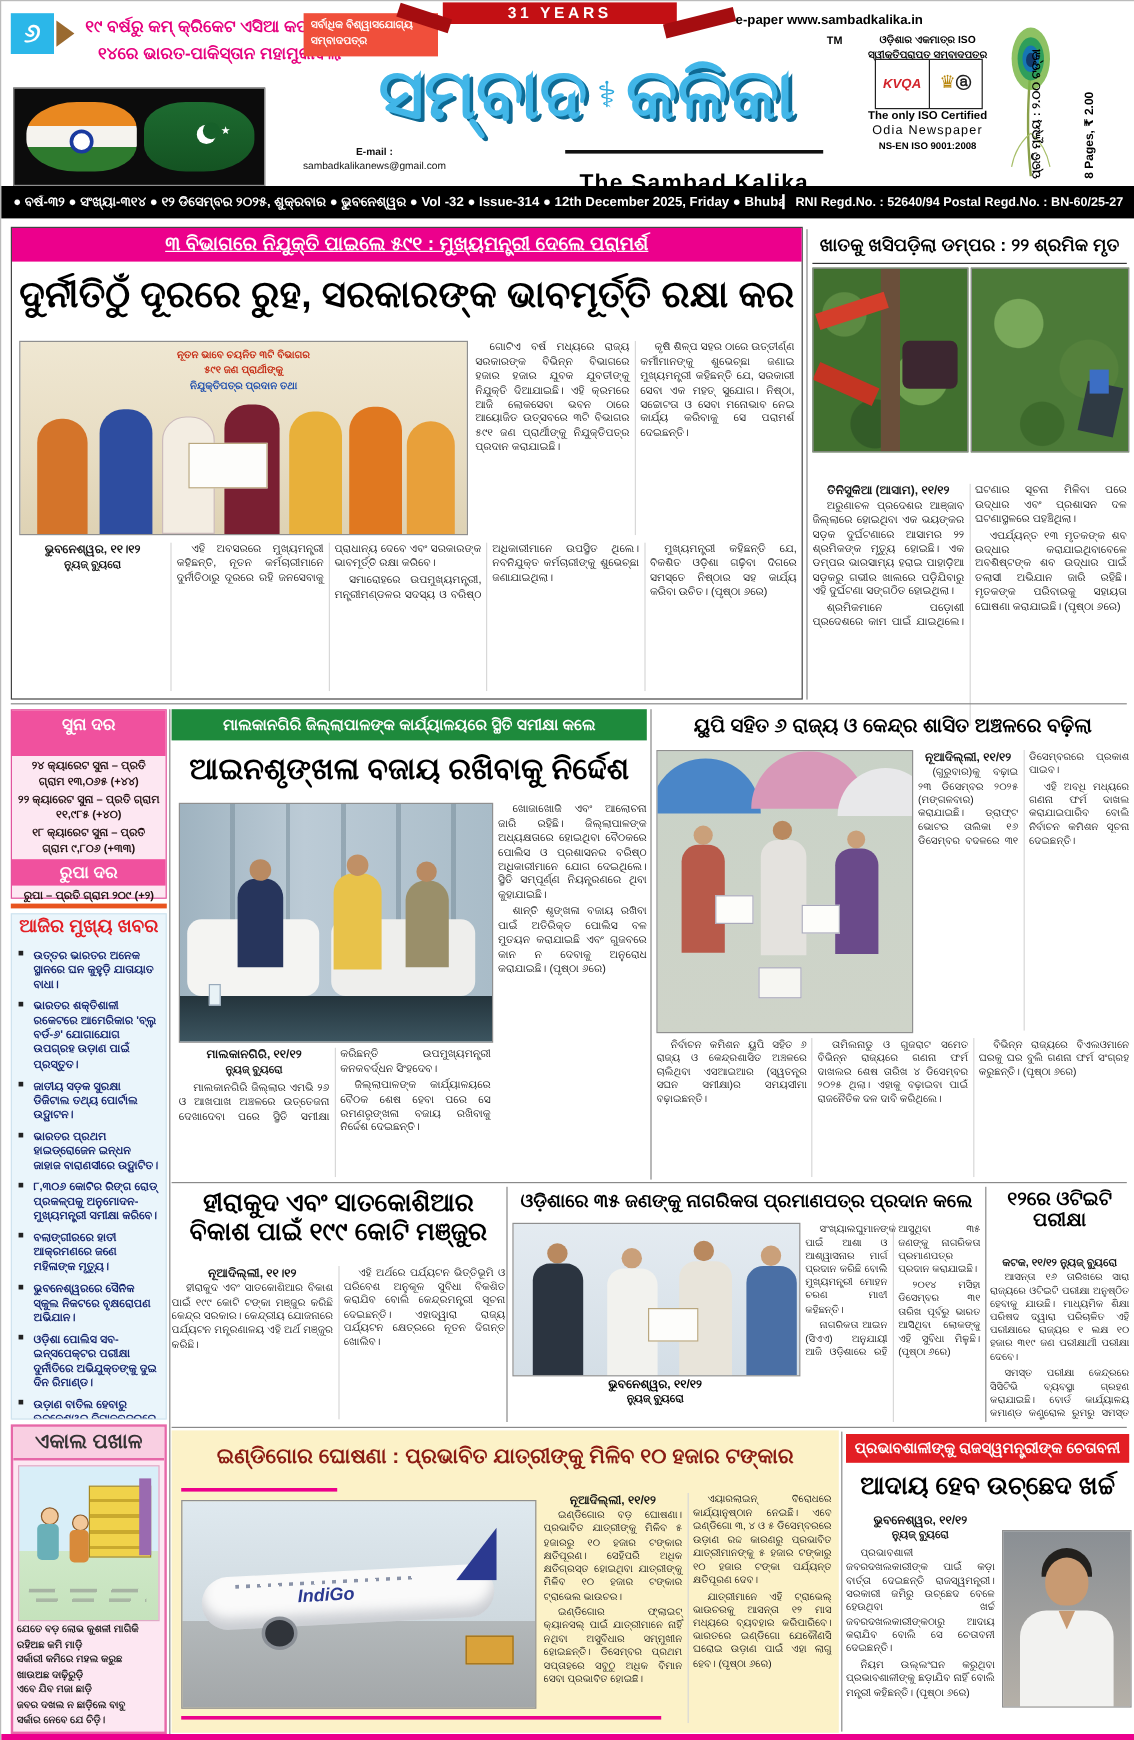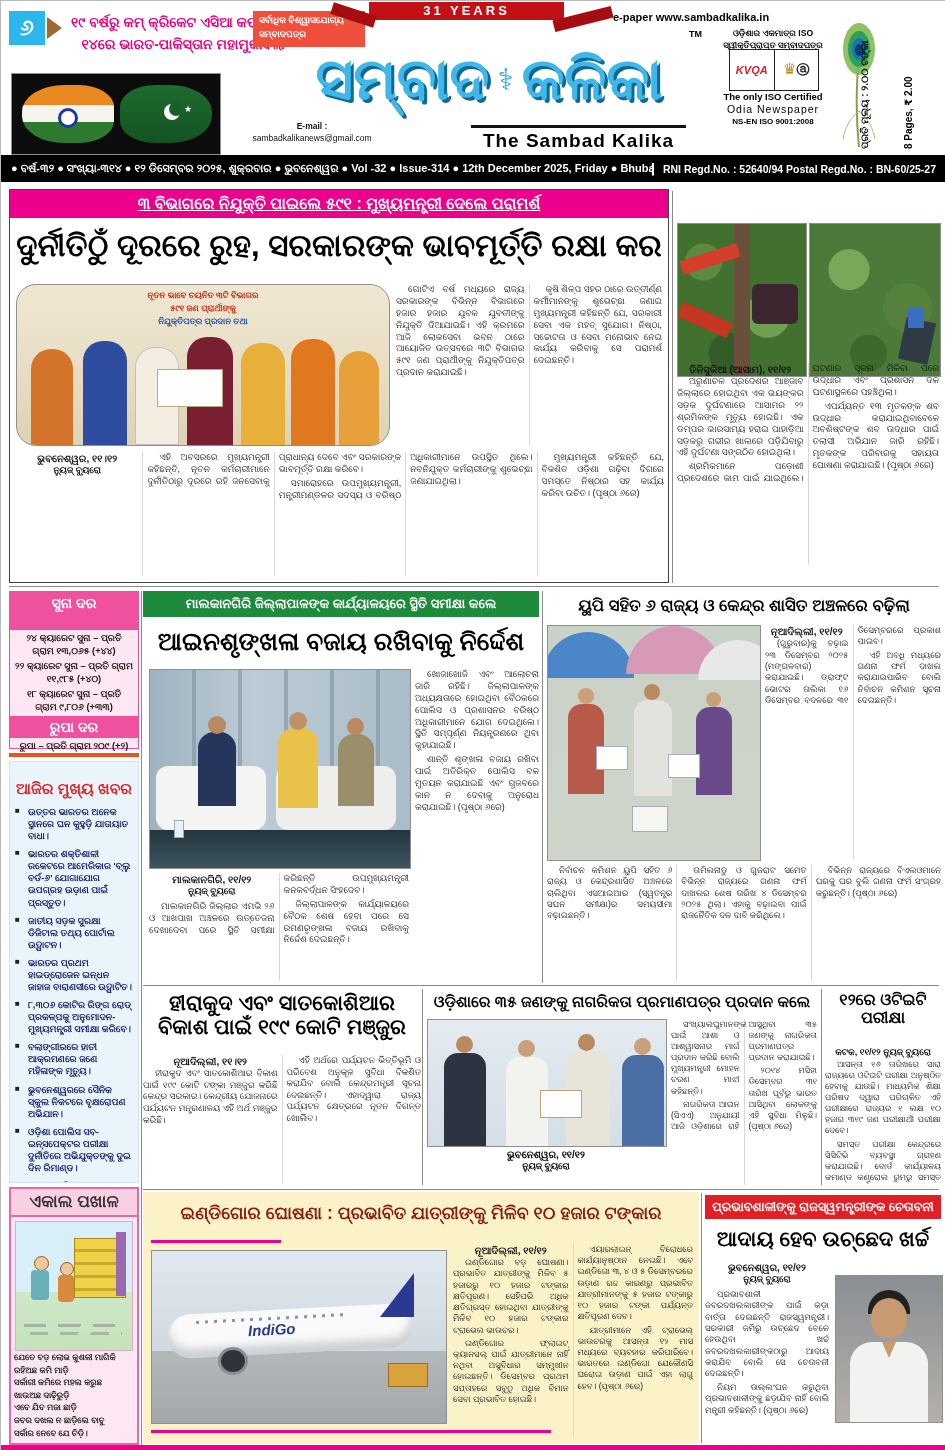--- a/index.html
+++ b/index.html
@@ -50,21 +50,21 @@
 
     <div class="abs" style="left:368px;top:1px;width:195px;height:18px;background:#c31014;color:#fff;font-weight:bold;font-size:13px;letter-spacing:3px;text-align:center;line-height:18px;">31 YEARS</div>
     <div class="abs" style="left:330px;top:8px;width:45px;height:12px;background:#a50d10;transform:rotate(18deg);"></div>
     <div class="abs" style="left:552px;top:12px;width:60px;height:12px;background:#a50d10;transform:rotate(-14deg);"></div>
 
     <div class="abs" style="left:258px;top:32px;width:460px;height:92px;display:flex;align-items:center;justify-content:center;gap:8px;overflow:hidden;">
       <span style="font-size:58px;font-weight:bold;color:#41b6e8;text-shadow:3px 3px 0 #0e6a94,-1px -1px 0 #fff,1px -1px 0 #fff;">ସମ୍ବାଦ</span>
       <span style="font-size:30px;color:#2aa8dd;">⚕</span>
       <span style="font-size:58px;font-weight:bold;color:#41b6e8;text-shadow:3px 3px 0 #0e6a94,-1px -1px 0 #fff,1px -1px 0 #fff;">କଳିକା</span>
     </div>
-    <div class="abs" style="left:470px;top:124px;width:215px;border-top:3px solid #111;padding-top:2px;font-size:19px;font-weight:bold;letter-spacing:1px;text-align:center;color:#000;">The Sambad Kalika</div>
+    <div class="abs" style="left:470px;top:124px;width:215px;border-top:3px solid #111;padding-top:14px;font-size:19px;font-weight:bold;letter-spacing:1px;text-align:center;color:#000;">The Sambad Kalika</div>
 
     <div class="abs" style="left:226px;top:120px;width:170px;text-align:center;font-size:8.5px;color:#111;line-height:1.4;">
       <span style="display:block;font-weight:bold;">E-mail :</span>
       <span style="display:block;">sambadkalikanews@gmail.com</span>
     </div>
 
     <div class="abs" style="left:612px;top:10px;width:180px;font-size:11px;font-weight:bold;color:#000;">e-paper   www.sambadkalika.in</div>
     <div class="abs" style="left:688px;top:28px;font-size:9px;font-weight:bold;color:#000;">TM</div>
 
     <div class="abs" style="left:722px;top:26px;width:100px;text-align:center;font-size:8.6px;font-weight:bold;line-height:1.4;color:#000;">
@@ -96,21 +96,21 @@
 
   <div class="abs" style="left:0;top:154px;width:945px;height:27px;background:#000;color:#fff;display:flex;align-items:center;justify-content:space-between;padding:0 10px;box-sizing:border-box;">
     <span style="font-size:11px;font-weight:bold;white-space:nowrap;overflow:hidden;">● ବର୍ଷ-୩୨  ● ସଂଖ୍ୟା-୩୧୪ ●  ୧୨ ଡିସେମ୍ବର ୨୦୨୫, ଶୁକ୍ରବାର  ●  ଭୁବନେଶ୍ୱର  ● Vol -32  ●  Issue-314  ● 12th December 2025, Friday ● Bhubaneswar</span>
     <span style="font-size:10.5px;font-weight:bold;white-space:nowrap;">▎ RNI Regd.No. : 52640/94  Postal Regd.No. : BN-60/25-27</span>
   </div>
 
   <div class="abs" style="left:8px;top:188px;width:660px;height:394px;border:1.5px solid #444;box-sizing:border-box;">
     <div class="kicker" style="left:0;top:0;width:100%;height:28px;background:#ec008c;font-size:16px;line-height:28px;text-decoration:underline;">୩ ବିଭାଗରେ ନିଯୁକ୍ତି ପାଇଲେ ୫୯୧ : ମୁଖ୍ୟମନ୍ତ୍ରୀ ଦେଲେ ପରାମର୍ଶ</div>
     <div class="headline" style="left:0;top:28px;width:100%;height:56px;font-size:31px;line-height:56px;">ଦୁର୍ନୀତିଠୁଁ ଦୂରରେ ରୁହ, ସରକାରଙ୍କ ଭାବମୂର୍ତ୍ତି ରକ୍ଷା କର</div>
 
-    <div class="photo" style="left:6px;top:94px;width:372px;height:160px;background:linear-gradient(180deg,#efe7d2 0%,#e7dcc2 60%,#ded2b4 100%);border-radius:20px;">
+    <div class="photo" style="left:6px;top:94px;width:372px;height:160px;background:linear-gradient(180deg,#efe7d2 0%,#e7dcc2 60%,#ded2b4 100%);">
       <span class="pd" style="left:0;top:4px;width:100%;text-align:center;color:#c52a12;font-size:8.5px;font-weight:bold;line-height:1.5;">
         <span style="display:block;">ନୂତନ ଭାବେ ଚୟନିତ ୩ଟି ବିଭାଗର</span>
         <span style="display:block;">୫୯୧ ଜଣ ପ୍ରାର୍ଥୀଙ୍କୁ</span>
         <span style="display:block;color:#1f4fae;">ନିଯୁକ୍ତିପତ୍ର ପ୍ରଦାନ ତଥା</span>
       </span>
       <span class="pd" style="left:14px;bottom:0;width:42px;height:96px;border-radius:20px 20px 0 0;background:#d4742a;"></span>
       <span class="pd" style="left:66px;bottom:0;width:44px;height:104px;border-radius:20px 20px 0 0;background:#2e4da0;"></span>
       <span class="pd" style="left:118px;bottom:0;width:44px;height:98px;border-radius:20px 20px 0 0;background:#f3ede2;border:1px solid #cbb;box-sizing:border-box;"></span>
       <span class="pd" style="left:170px;bottom:0;width:46px;height:108px;border-radius:20px 20px 0 0;background:#7a1f32;"></span>
       <span class="pd" style="left:224px;bottom:0;width:44px;height:102px;border-radius:20px 20px 0 0;background:#e8b03a;"></span>
@@ -131,33 +131,34 @@
       <div class="byl">ନ୍ୟୁଜ୍ ବ୍ୟୁରୋ</div>
       <div>
           <div class="para">ଏହି ଅବସରରେ ମୁଖ୍ୟମନ୍ତ୍ରୀ କହିଛନ୍ତି, ନୂତନ କର୍ମଚାରୀମାନେ ଦୁର୍ନୀତିଠାରୁ ଦୂରରେ ରହି ଜନସେବାକୁ ପ୍ରାଧାନ୍ୟ ଦେବେ ଏବଂ ସରକାରଙ୍କ ଭାବମୂର୍ତ୍ତି ରକ୍ଷା କରିବେ।</div>
           <div class="para">ସମାରୋହରେ ଉପମୁଖ୍ୟମନ୍ତ୍ରୀ, ମନ୍ତ୍ରୀମଣ୍ଡଳର ସଦସ୍ୟ ଓ ବରିଷ୍ଠ ଅଧିକାରୀମାନେ ଉପସ୍ଥିତ ଥିଲେ। ନବନିଯୁକ୍ତ କର୍ମଚାରୀଙ୍କୁ ଶୁଭେଚ୍ଛା ଜଣାଯାଇଥିଲା।</div>
           <div class="para">ମୁଖ୍ୟମନ୍ତ୍ରୀ କହିଛନ୍ତି ଯେ, ବିକଶିତ ଓଡ଼ିଶା ଗଢ଼ିବା ଦିଗରେ ସମସ୍ତେ ନିଷ୍ଠାର ସହ କାର୍ଯ୍ୟ କରିବା ଉଚିତ। (ପୃଷ୍ଠା ୬ରେ)</div>
         </div>
     </div>
   </div>
 
   <div class="rule" style="left:671px;top:190px;width:1px;height:392px;"></div>
+  <div class="headline" style="left:676px;top:192px;width:262px;height:26px;font-size:15px;line-height:24px;border-bottom:1.5px solid #333;">ଖାତକୁ ଖସିପଡ଼ିଲା ଡମ୍ପର : ୨୨ ଶ୍ରମିକ ମୃତ</div>
 
   <div class="photo" style="left:676px;top:222px;width:128px;height:152px;background:radial-gradient(circle at 20% 25%,#5c8a42 0 18px,transparent 19px),radial-gradient(circle at 70% 60%,#6fa04f 0 22px,transparent 23px),radial-gradient(circle at 40% 85%,#335c28 0 20px,transparent 21px),#41702f;">
     <span class="pd" style="left:56px;top:0;width:16px;height:152px;background:#6a4f3a;"></span>
     <span class="pd" style="left:2px;top:28px;width:60px;height:14px;background:#d43e2a;transform:rotate(-18deg);"></span>
     <span class="pd" style="left:0px;top:88px;width:54px;height:16px;background:#c43522;transform:rotate(24deg);"></span>
     <span class="pd" style="left:74px;top:60px;width:46px;height:40px;background:#3c2730;border-radius:6px;"></span>
   </div>
   <div class="photo" style="left:808px;top:222px;width:130px;height:152px;background:radial-gradient(circle at 30% 30%,#79a85a 0 20px,transparent 21px),radial-gradient(circle at 75% 55%,#55813c 0 24px,transparent 25px),radial-gradient(circle at 45% 85%,#3d6a2c 0 18px,transparent 19px),#4c7a38;">
     <span class="pd" style="left:92px;top:96px;width:30px;height:42px;background:#2f3a44;transform:rotate(12deg);"></span>
     <span class="pd" style="left:98px;top:84px;width:16px;height:20px;background:#3c6ec4;"></span>
   </div>
 
-  <div class="body-txt" style="left:676px;top:362px;width:262px;height:202px;column-count:2;">
+  <div class="body-txt" style="left:676px;top:402px;width:262px;height:202px;column-count:2;">
     <div class="dl">ତିନିସୁକିଆ (ଆସାମ), ୧୧/୧୨</div>
     <div>
         <div class="para">ଅରୁଣାଚଳ ପ୍ରଦେଶର ଆଞ୍ଜାବ ଜିଲ୍ଲାରେ ହୋଇଥିବା ଏକ ଭୟଙ୍କର ସଡ଼କ ଦୁର୍ଘଟଣାରେ ଆସାମର ୨୨ ଶ୍ରମିକଙ୍କ ମୃତ୍ୟୁ ହୋଇଛି। ଏକ ଡମ୍ପର ଭାରସାମ୍ୟ ହରାଇ ପାହାଡ଼ିଆ ସଡ଼କରୁ ଗଭୀର ଖାଲରେ ପଡ଼ିଯିବାରୁ ଏହି ଦୁର୍ଘଟଣା ସଙ୍ଗଠିତ ହୋଇଥିଲା।</div>
         <div class="para">ଶ୍ରମିକମାନେ ପଡ଼ୋଶୀ ପ୍ରଦେଶରେ କାମ ପାଇଁ ଯାଇଥିଲେ। ଘଟଣାର ସୂଚନା ମିଳିବା ପରେ ଉଦ୍ଧାର ଏବଂ ପ୍ରଶାସନ ଦଳ ଘଟଣାସ୍ଥଳରେ ପହଞ୍ଚିଥିଲା।</div>
         <div class="para">ଏପର୍ଯ୍ୟନ୍ତ ୧୩ ମୃତକଙ୍କ ଶବ ଉଦ୍ଧାର କରାଯାଇଥିବାବେଳେ ଅବଶିଷ୍ଟଙ୍କ ଶବ ଉଦ୍ଧାର ପାଇଁ ତଲାସୀ ଅଭିଯାନ ଜାରି ରହିଛି। ମୃତକଙ୍କ ପରିବାରକୁ ସହାୟତା ଘୋଷଣା କରାଯାଇଛି। (ପୃଷ୍ଠା ୬ରେ)</div>
       </div>
   </div>
 
   <div class="rule" style="left:8px;top:585px;width:930px;height:1px;"></div>
 
@@ -171,21 +172,21 @@
         <div class="gold-row">୧୮ କ୍ୟାରେଟ ସୁନା – ପ୍ରତି ଗ୍ରାମ ୯,୮୦୬ (+୩୩)</div>
       </div>
     <div style="background:#f0519e;color:#fff;font-weight:bold;font-size:14px;text-align:center;height:22px;line-height:22px;">ରୁପା ଦର</div>
     <div>
         <div class="gold-row">ରୁପା – ପ୍ରତି ଗ୍ରାମ ୨୦୯ (+୨)</div>
       </div>
   </div>
 
   <div class="abs" style="left:8px;top:752px;width:130px;height:4px;background:#e8541f;"></div>
 
-  <div class="abs" style="left:8px;top:760px;width:130px;height:422px;background:#eaf5fb;border:1px solid #cfe3ef;box-sizing:border-box;padding:16px 5px;overflow:hidden;">
+  <div class="abs" style="left:8px;top:760px;width:130px;height:422px;background:#eaf5fb;border:1px solid #cfe3ef;box-sizing:border-box;padding:0 5px;overflow:hidden;">
     <div style="color:#e31e24;font-weight:bold;font-size:15.5px;text-align:center;margin:2px 0 8px 0;">ଆଜିର ମୁଖ୍ୟ ଖବର</div>
     <div>
         <div class="news-item">ଉତ୍ତର ଭାରତର ଅନେକ ସ୍ଥାନରେ ଘନ କୁହୁଡ଼ି ଯାତାୟାତ ବାଧା।</div>
         <div class="news-item">ଭାରତର ଶକ୍ତିଶାଳୀ ରକେଟରେ ଆମେରିକାର 'ବ୍ଲୁ ବର୍ଡ-୬' ଯୋଗାଯୋଗ ଉପଗ୍ରହ ଉଡ଼ାଣ ପାଇଁ ପ୍ରସ୍ତୁତ।</div>
         <div class="news-item">ଜାତୀୟ ସଡ଼କ ସୁରକ୍ଷା ଡିଜିଟାଲ ତଥ୍ୟ ପୋର୍ଟାଲ ଉଦ୍ଘାଟନ।</div>
         <div class="news-item">ଭାରତର ପ୍ରଥମ ହାଇଡ୍ରୋଜେନ ଇନ୍ଧନ ଜାହାଜ ବାରାଣସୀରେ ଉଦ୍ଘାଟିତ।</div>
         <div class="news-item">୮,୩୦୬ କୋଟିର ରିଙ୍ଗ ରୋଡ୍ ପ୍ରକଳ୍ପକୁ ଅନୁମୋଦନ-ମୁଖ୍ୟମନ୍ତ୍ରୀ ସମୀକ୍ଷା କରିବେ।</div>
         <div class="news-item">ବଲାଙ୍ଗୀରରେ ହାତୀ ଆକ୍ରମଣରେ ଜଣେ ମହିଳାଙ୍କ ମୃତ୍ୟୁ।</div>
         <div class="news-item">ଭୁବନେଶ୍ୱରରେ ସୈନିକ ସ୍କୁଲ ନିକଟରେ ବୃକ୍ଷରୋପଣ ଅଭିଯାନ।</div>
         <div class="news-item">ଓଡ଼ିଶା ପୋଲିସ ସବ-ଇନ୍ସପେକ୍ଟର ପରୀକ୍ଷା ଦୁର୍ନୀତିରେ ଅଭିଯୁକ୍ତଙ୍କୁ ଦୁଇ ଦିନ ରିମାଣ୍ଡ।</div>

